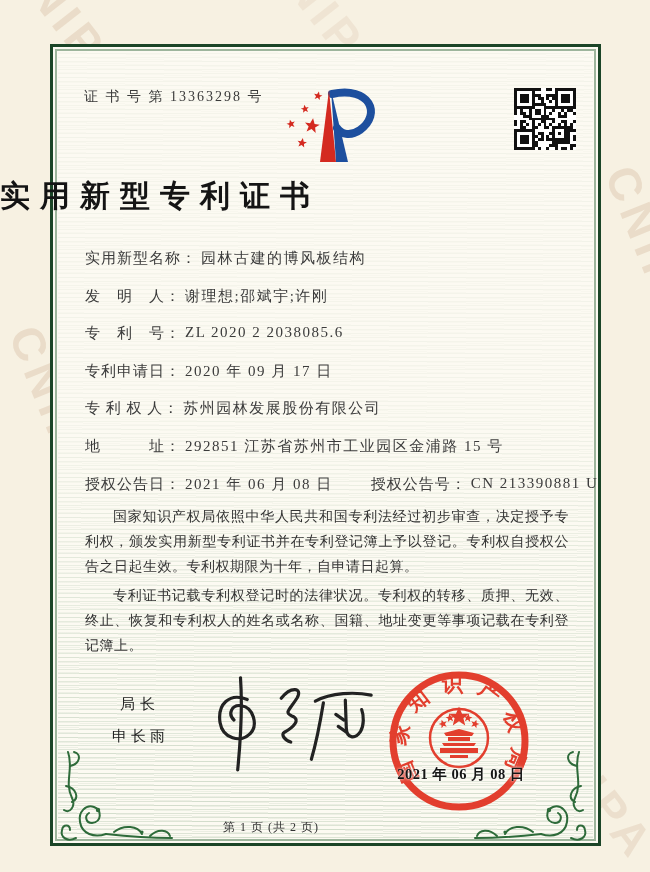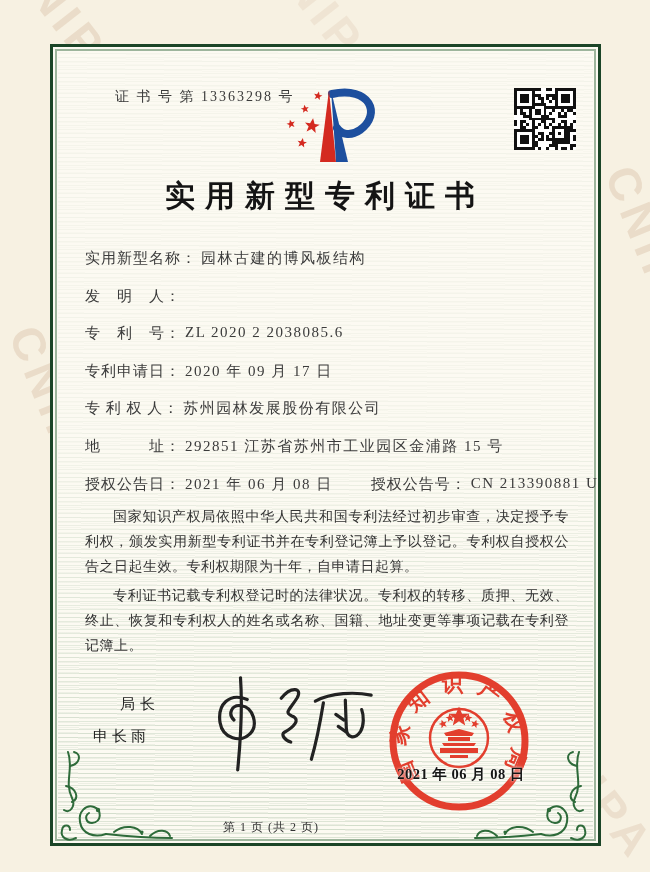--- a/index.html
+++ b/index.html
@@ -29,37 +29,37 @@
   }
   .guilloche{
     position:absolute;left:5px;top:5px;right:5px;bottom:5px;
     background:
       repeating-linear-gradient(0deg, rgba(130,165,130,.35) 0 1px, transparent 1px 4px),
       repeating-linear-gradient(1.5deg, rgba(130,165,130,.18) 0 1px, transparent 1px 5px);
     -webkit-mask-image:linear-gradient(to bottom, rgba(0,0,0,.18) 0 45%, rgba(0,0,0,.55) 75%, rgba(0,0,0,.75));
     mask-image:linear-gradient(to bottom, rgba(0,0,0,.18) 0 45%, rgba(0,0,0,.55) 75%, rgba(0,0,0,.75));
   }
   
-  .cert-no{left:84px;top:88px;font-size:14px;letter-spacing:2px;color:#3a3a3a;margin-left:31px;}
+  .cert-no{left:84px;top:88px;font-size:14px;letter-spacing:2px;color:#3a3a3a;}
   .title{
-    left:0;top:176px;width:650px;text-align:center;
+    left:0;top:176px;width:650px;
     font-size:30px;font-weight:bold;letter-spacing:10px;color:#141414;
   }
   
   .fields{left:85px;top:249px;width:490px;font-size:15px;color:#3b3b3b;}
   .frow{height:37.6px;display:flex;align-items:flex-start;white-space:nowrap;}
   .flabel{white-space:pre;letter-spacing:1px;}
   .fvalue{letter-spacing:1.5px;margin-left:4px;}
   .fpair2{margin-left:38px;display:flex;text-align:center;}
   
   .paras{left:85px;top:505px;width:484px;font-size:14px;line-height:1.78;color:#333;text-align:justify;}
   .paras p{margin:0 0 4px 0;text-indent:2em;letter-spacing:.5px;}
   
   .sig-title{left:104px;top:695px;font-size:15px;letter-spacing:5px;color:#222;margin-left:16px;}
-  .sig-name{left:93px;top:727px;font-size:15px;letter-spacing:4px;color:#222;}
+  .sig-name{left:112px;top:727px;font-size:15px;letter-spacing:4px;color:#222;}
   .sig-svg{left:196px;top:668px;}
   
   .seal{left:388px;top:670px;width:142px;height:142px;opacity:.95;}
   .seal-date{
     left:386px;top:765px;width:150px;text-align:center;
     font-size:14.5px;font-weight:bold;letter-spacing:.5px;color:#151515;
     text-shadow:0 0 2px rgba(255,255,255,.9), 0 0 4px rgba(255,255,255,.7);
     z-index:5;
   }
   
@@ -289,20 +289,21 @@
 
 <div class="abs title">实用新型专利证书</div>
 
 <div class="abs fields">
   <div class="frow">
     <span class="flabel">实用新型名称：</span>
     <span class="fvalue">园林古建的博风板结构</span>
   </div>
   <div class="frow">
     <span class="flabel">发　明　人：</span>
+    <span class="fvalue">谢理想;邵斌宇;许刚</span>
   </div>
   <div class="frow">
     <span class="flabel">专　利　号：</span>
     <span class="fvalue">ZL 2020 2 2038085.6</span>
   </div>
   <div class="frow">
     <span class="flabel">专利申请日：</span>
     <span class="fvalue">2020 年 09 月 17 日</span>
   </div>
   <div class="frow">

